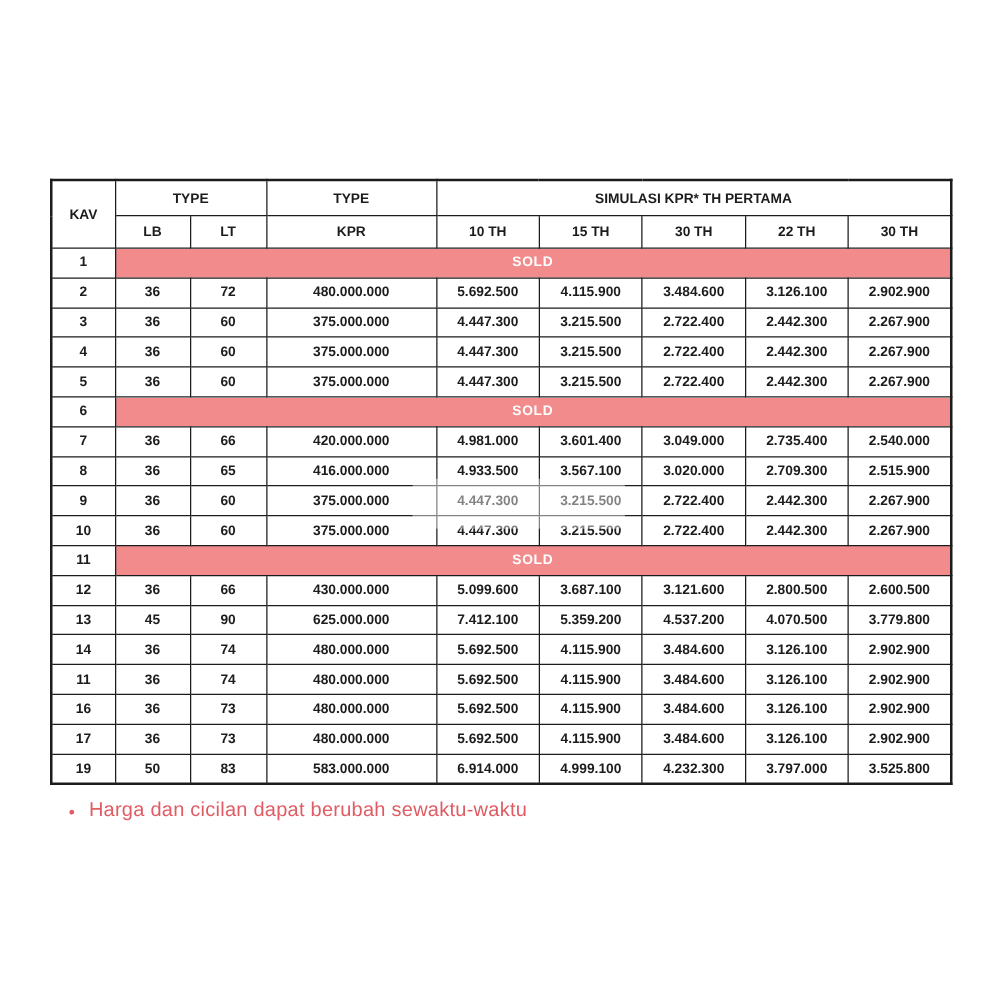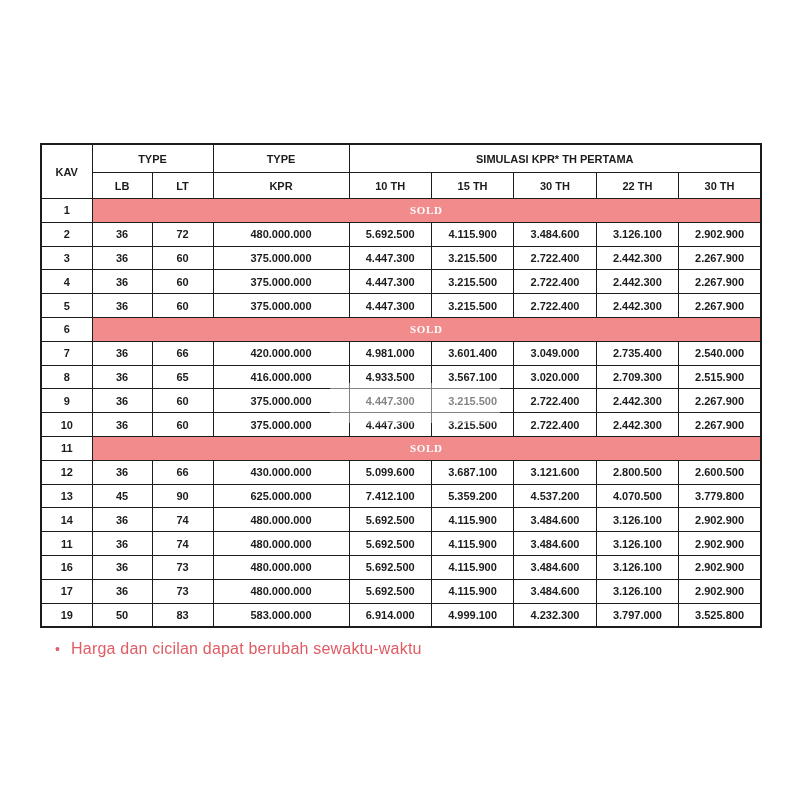--- a/index.html
+++ b/index.html
@@ -36,21 +36,20 @@
     white-space: nowrap;
     overflow: hidden;
   }
   .price-table thead tr.head-top th { height: 27px; }
   .price-table thead tr.head-sub th { height: 25px; }
   .price-table tbody td { height: 22.8px; }
   .price-table td.sold {
     background: var(--sold-bg, #f28b8b);
     color: var(--sold-text, #ffffff);
     letter-spacing: 0.6px;
-    font-family: Liberation Serif, serif;
   }
   .footnote {
     position: absolute;
     left: 55px;
     top: 640px;
     display: flex;
     align-items: center;
     color: var(--footnote-color, #e05c64);
     font-size: 16px;
     letter-spacing: 0.2px;

